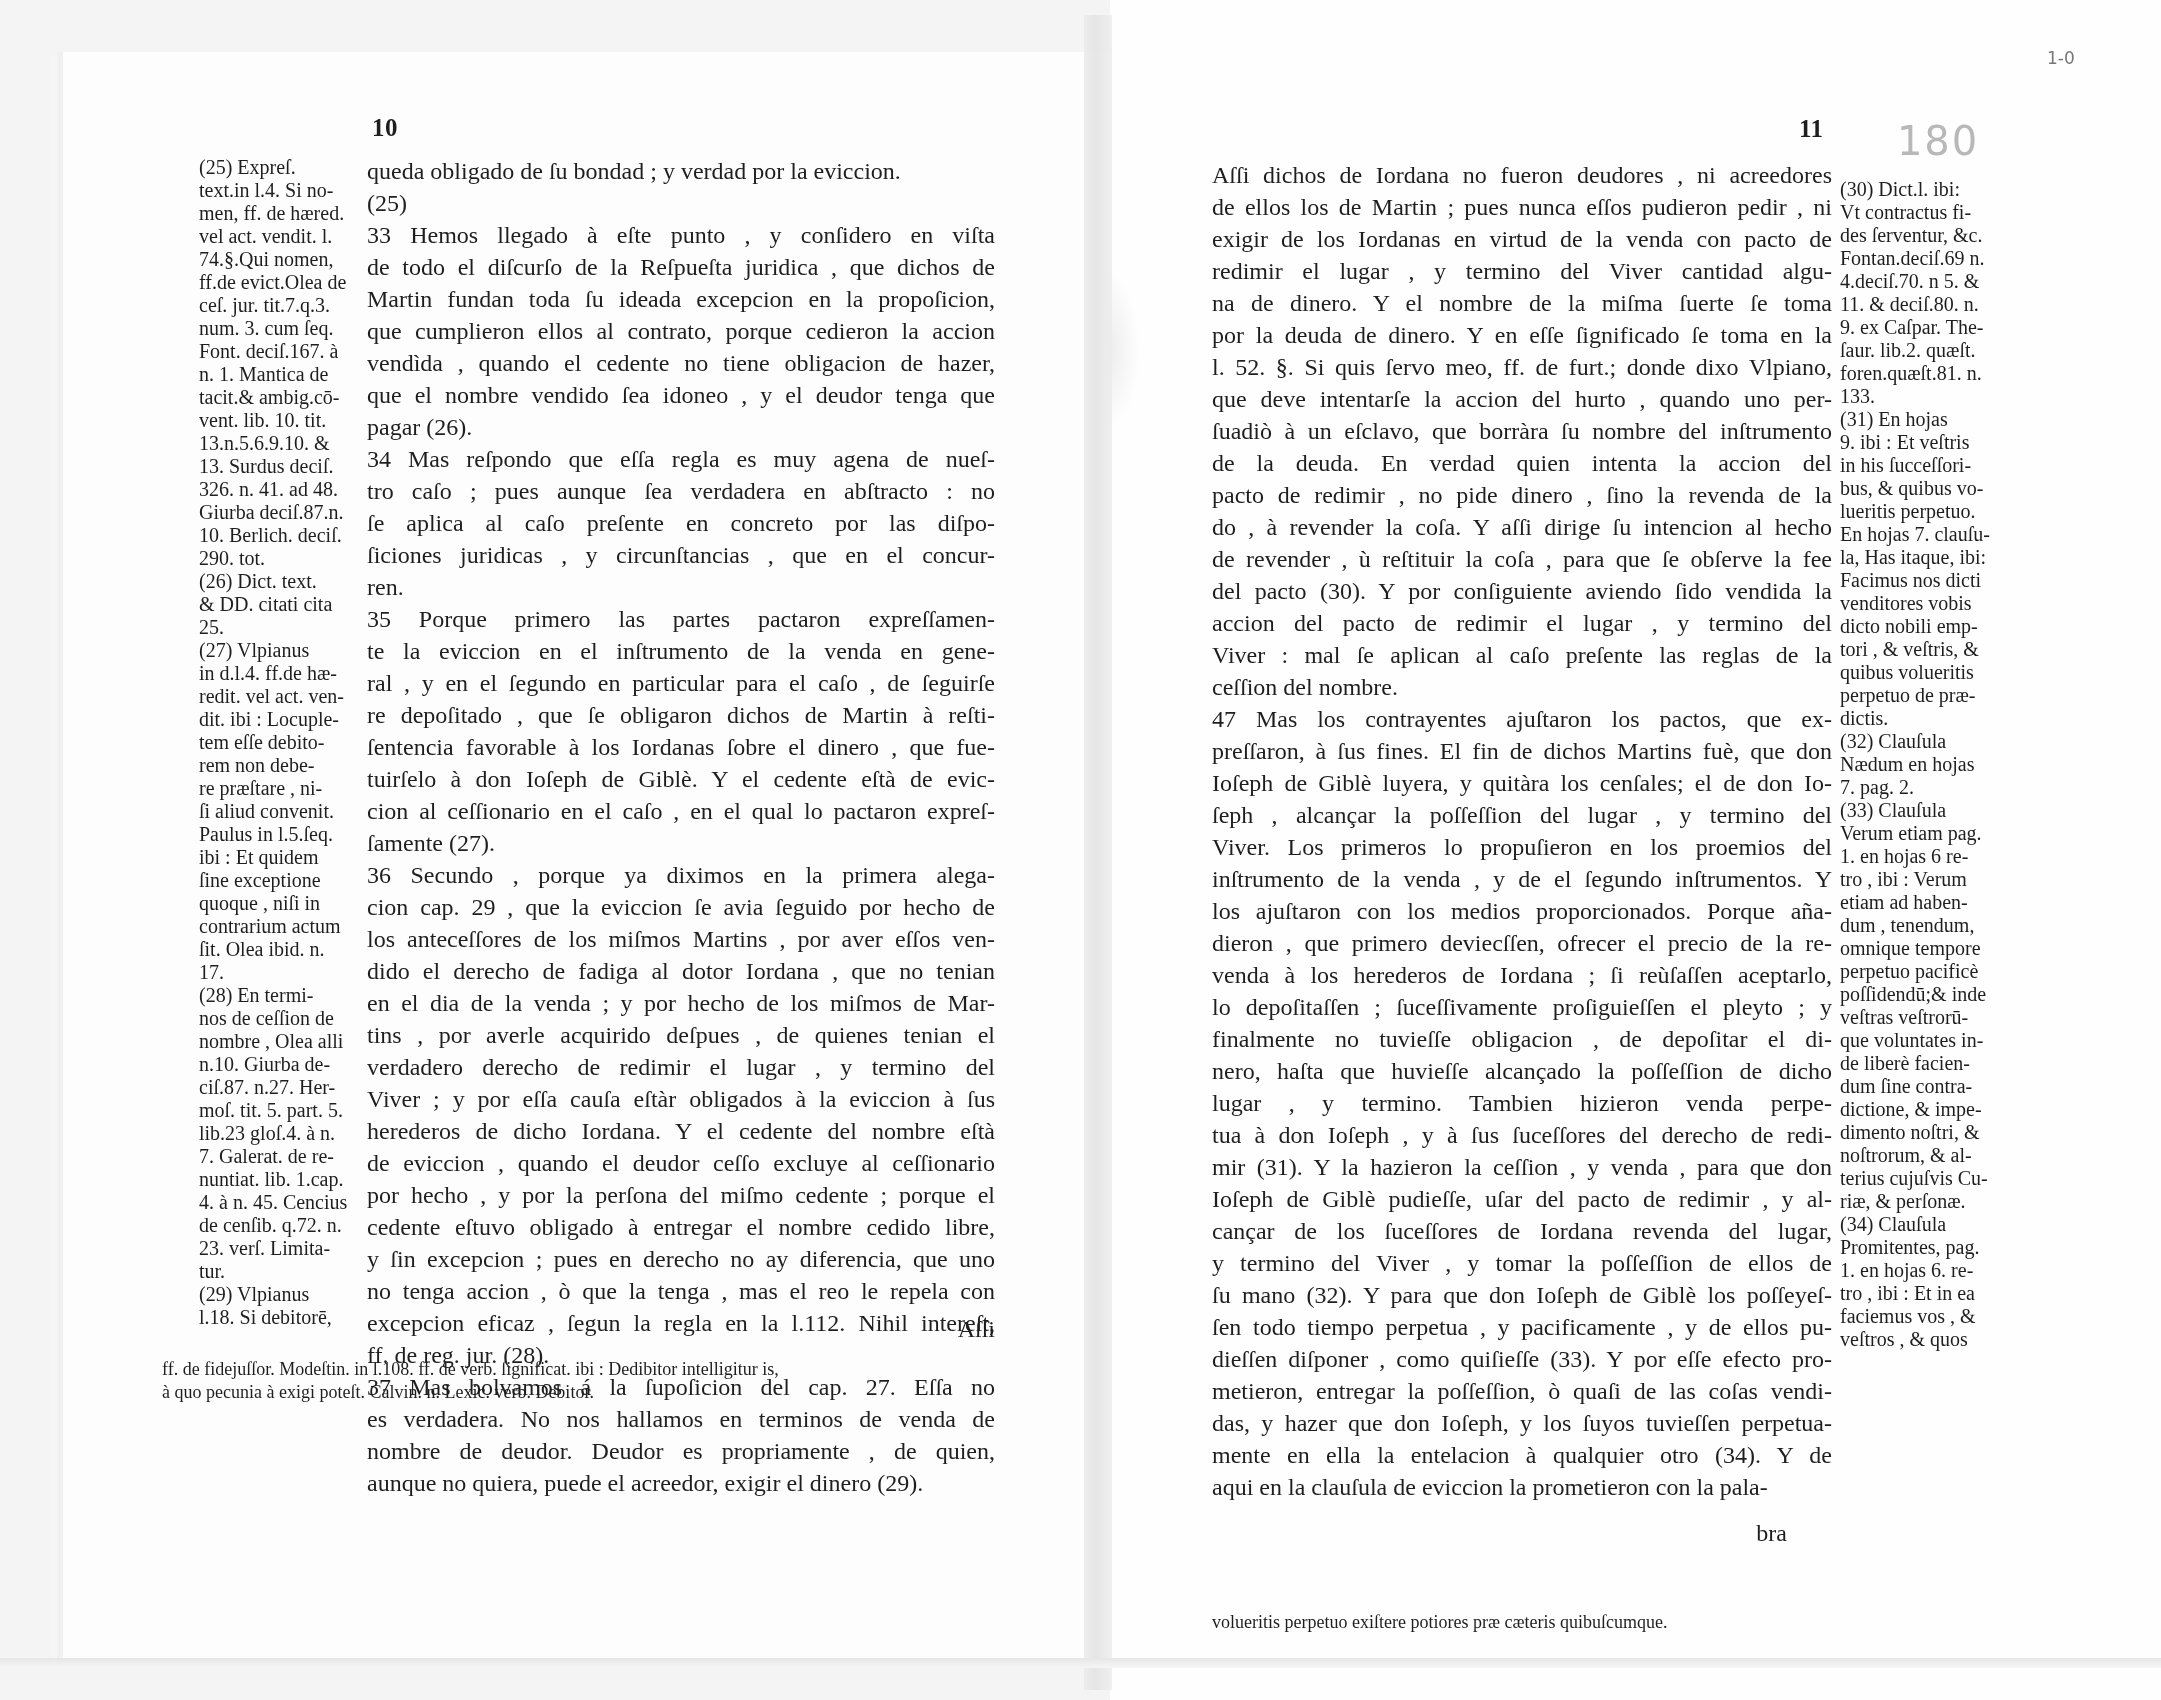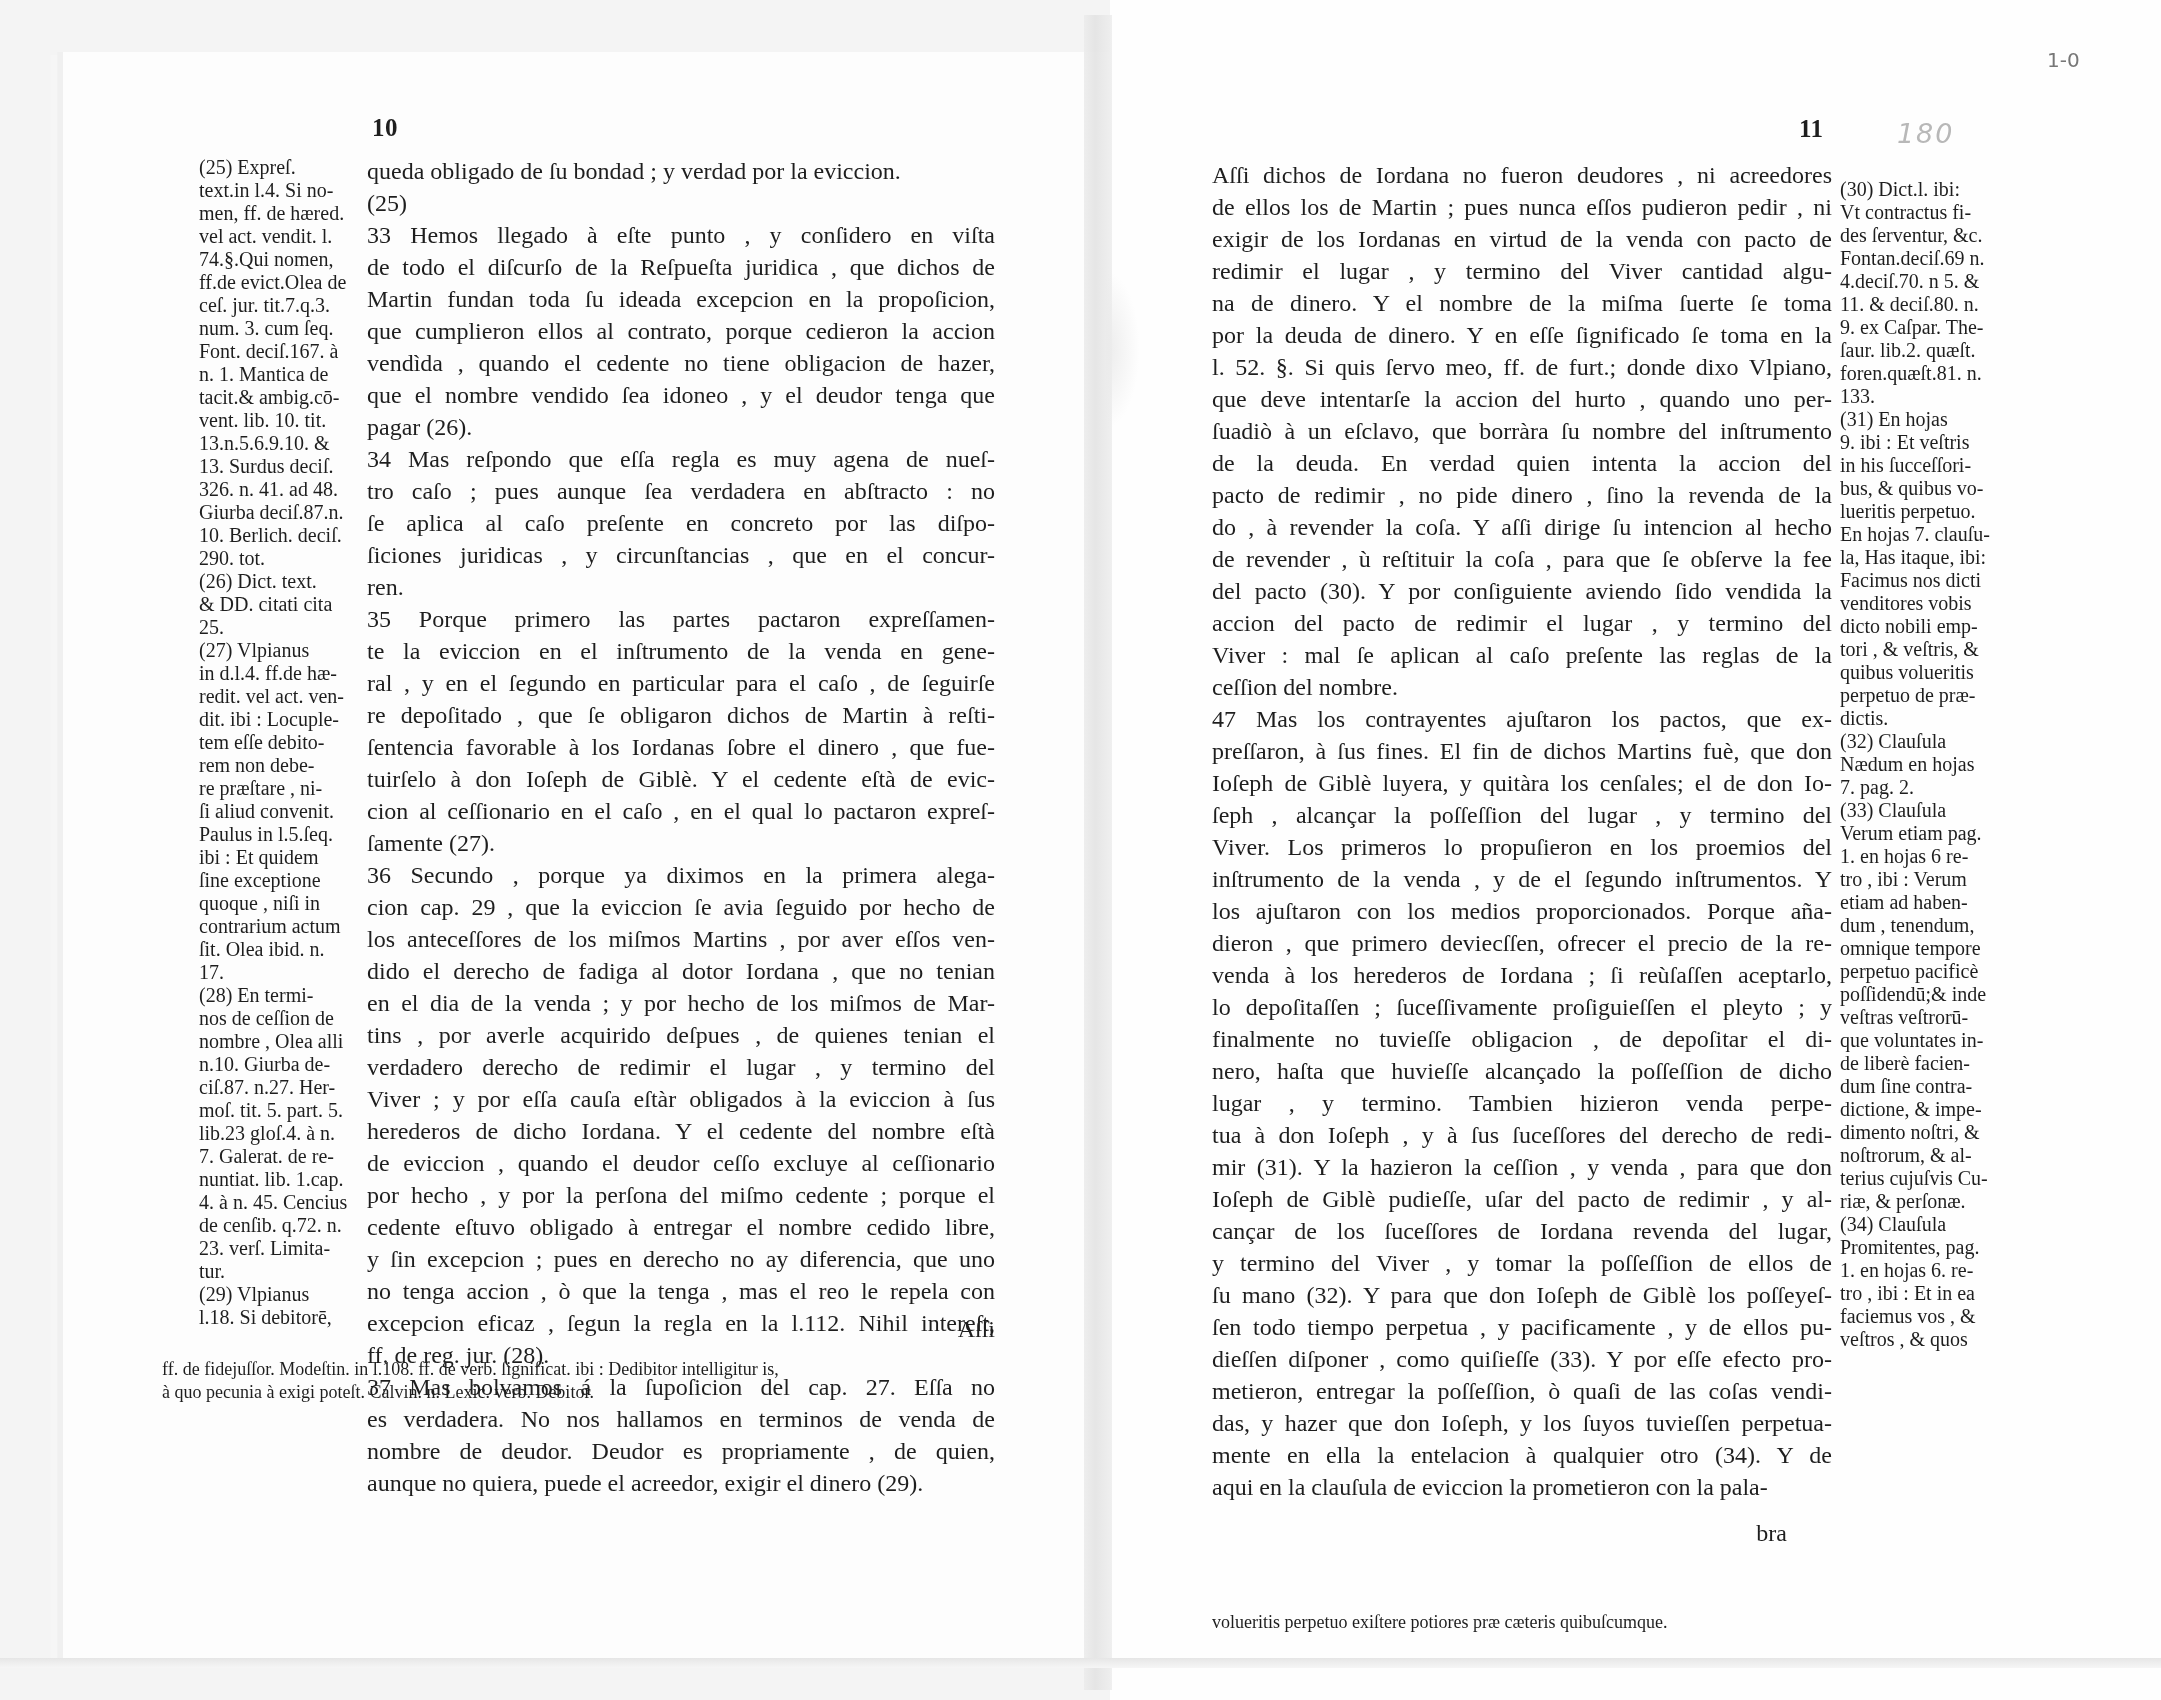--- a/index.html
+++ b/index.html
@@ -38,24 +38,24 @@
     position: absolute; font-size: 20px; line-height: 23px;
   }
   .margin-col .line { display: block; white-space: nowrap; text-align: justify; text-align-last: justify; }
   .margin-col .line.last { text-align-last: left; }
   .footnote-wide {
     position: absolute; font-size: 18px; line-height: 23px;
   }
   .footnote-wide .line { display:block; white-space: nowrap; }
   .handmark {
     position: absolute; font-family: "DejaVu Sans", sans-serif; color: #b8b8b8;
-    font-size: 27px; font-style: italic; letter-spacing: 1.9px;
+    font-size: 40px; letter-spacing: 1.9px;
   }
   .handmark2 {
-    position: absolute; color: #777; font-size: 20px; font-family: "DejaVu Sans", sans-serif;
+    position: absolute; color: #777; font-size: 17px; font-family: "DejaVu Sans", sans-serif;
   }
 </style>
 </head>
 <body>
 
 <div class="sheet" id="sheet-left"></div>
 <div class="sheet" id="sheet-right"></div>
 <div class="gutter"></div>
 <div class="gutter-blob"></div>
 <div class="bottom-edge"></div>

